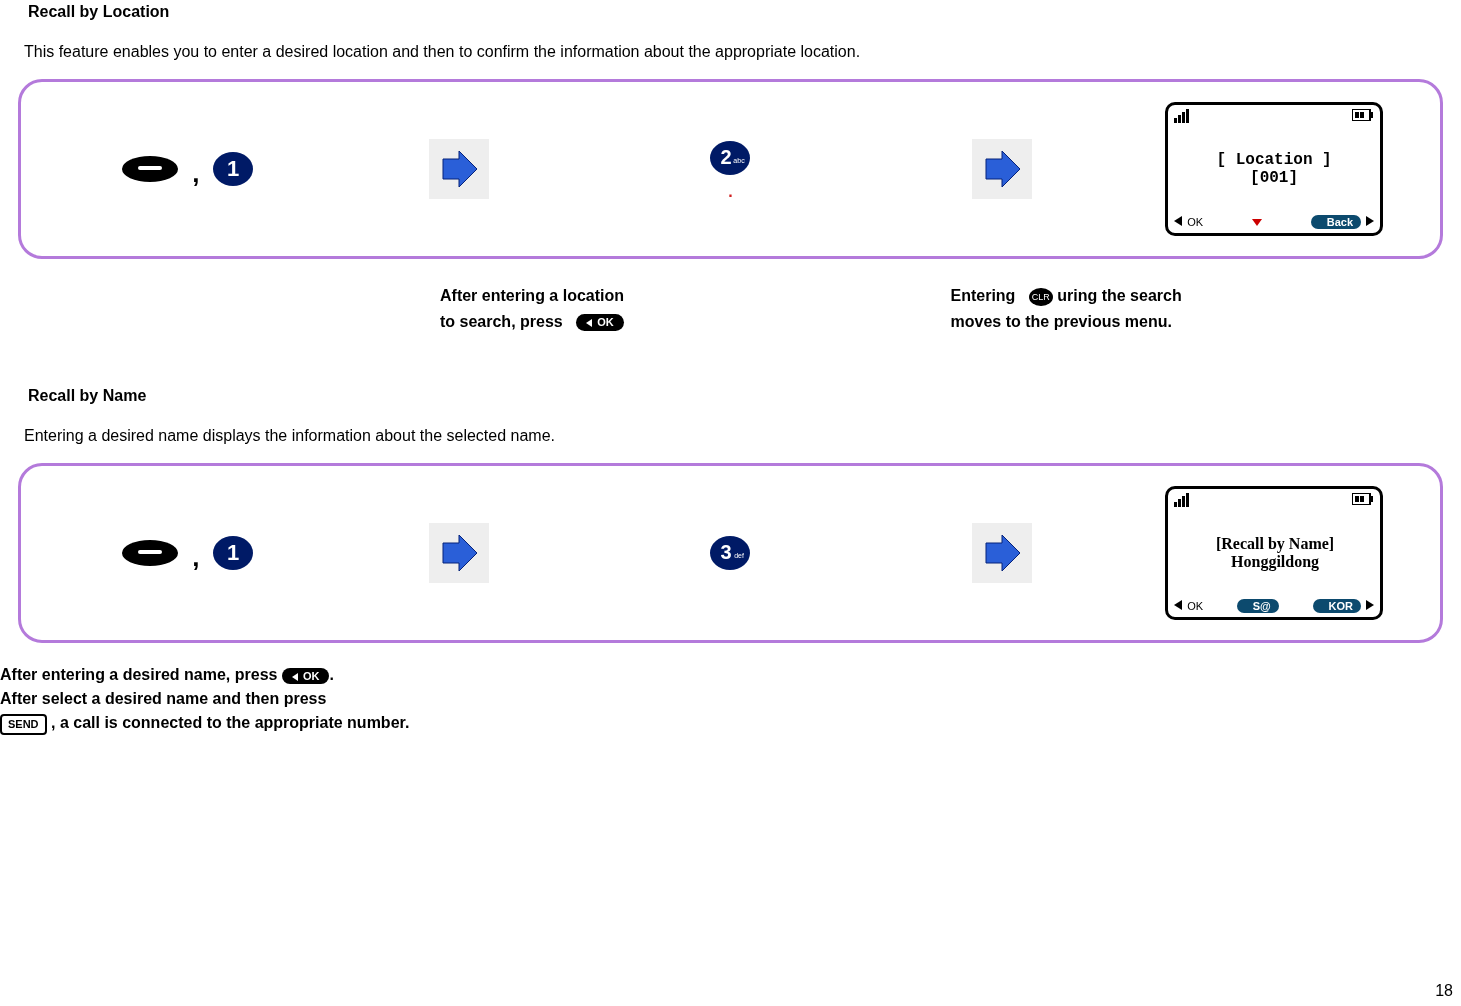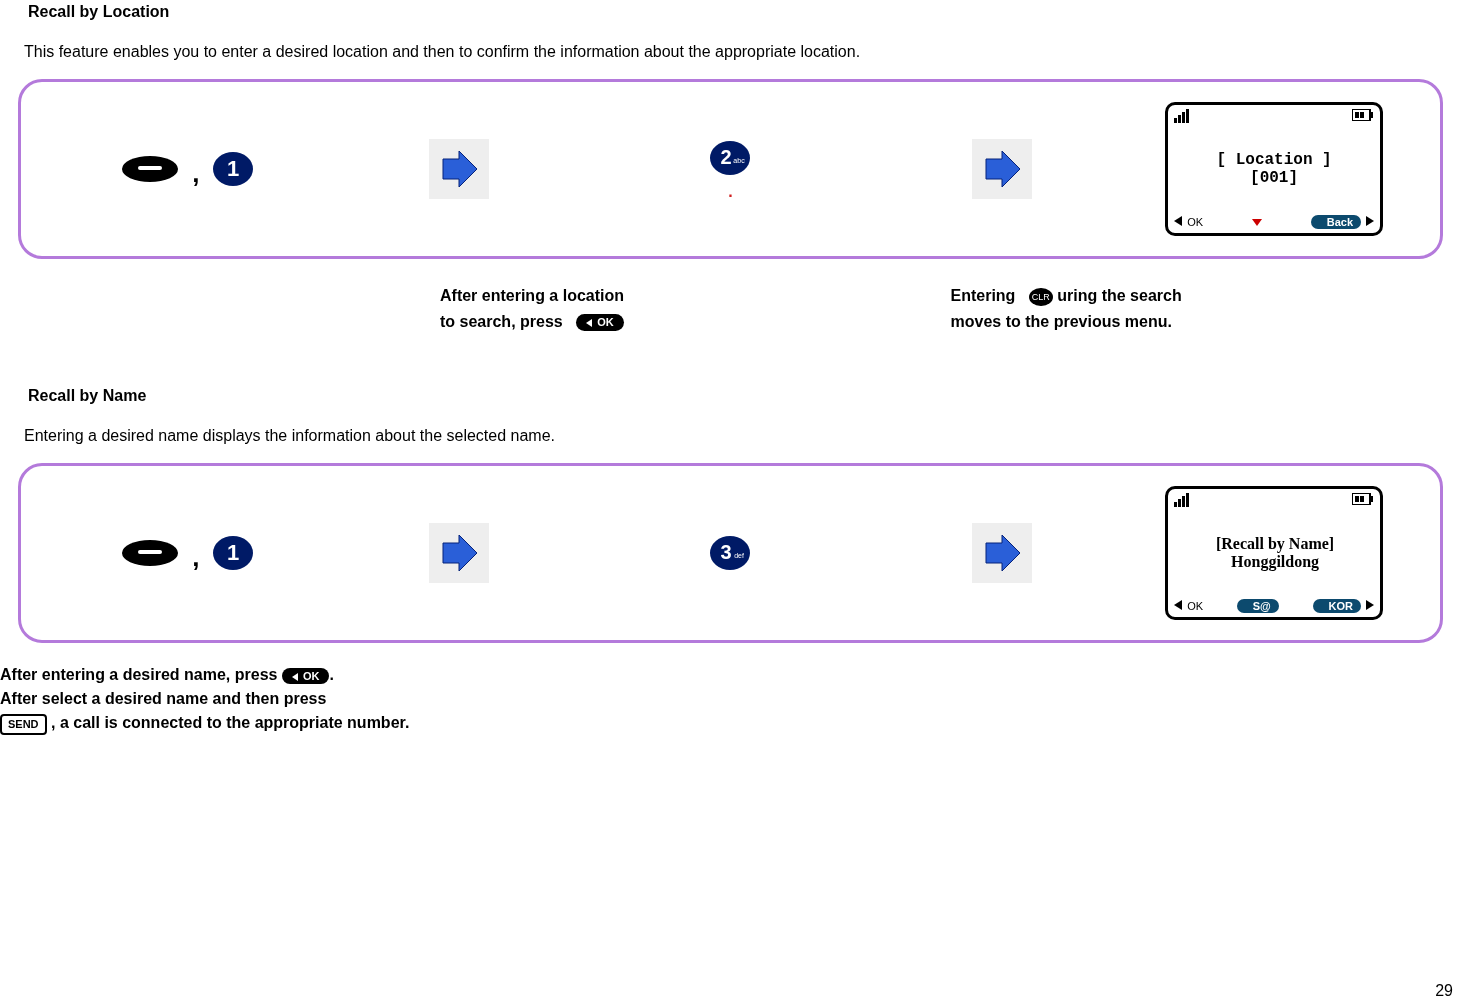--- a/index.html
+++ b/index.html
@@ -364,13 +364,13 @@
     <span>After entering a desired name, press</span>
     <span class="inline-ok"><svg width="8" height="8" viewBox="0 0 8 8" style="vertical-align:middle">
           <polygon points="6,0 6,8 0,4" fill="#fff"></polygon>
         </svg>&nbsp;<span>OK</span></span>.<br>
     <span>After select a desired name and then press</span><br>
     <span class="inline-send">SEND</span>
     <span>, a call is connected to the appropriate number.</span>
   </div>
 </div>
 
-<div class="page-num">29</div>
+<div class="page-num">18</div>
 
 </body></html>

